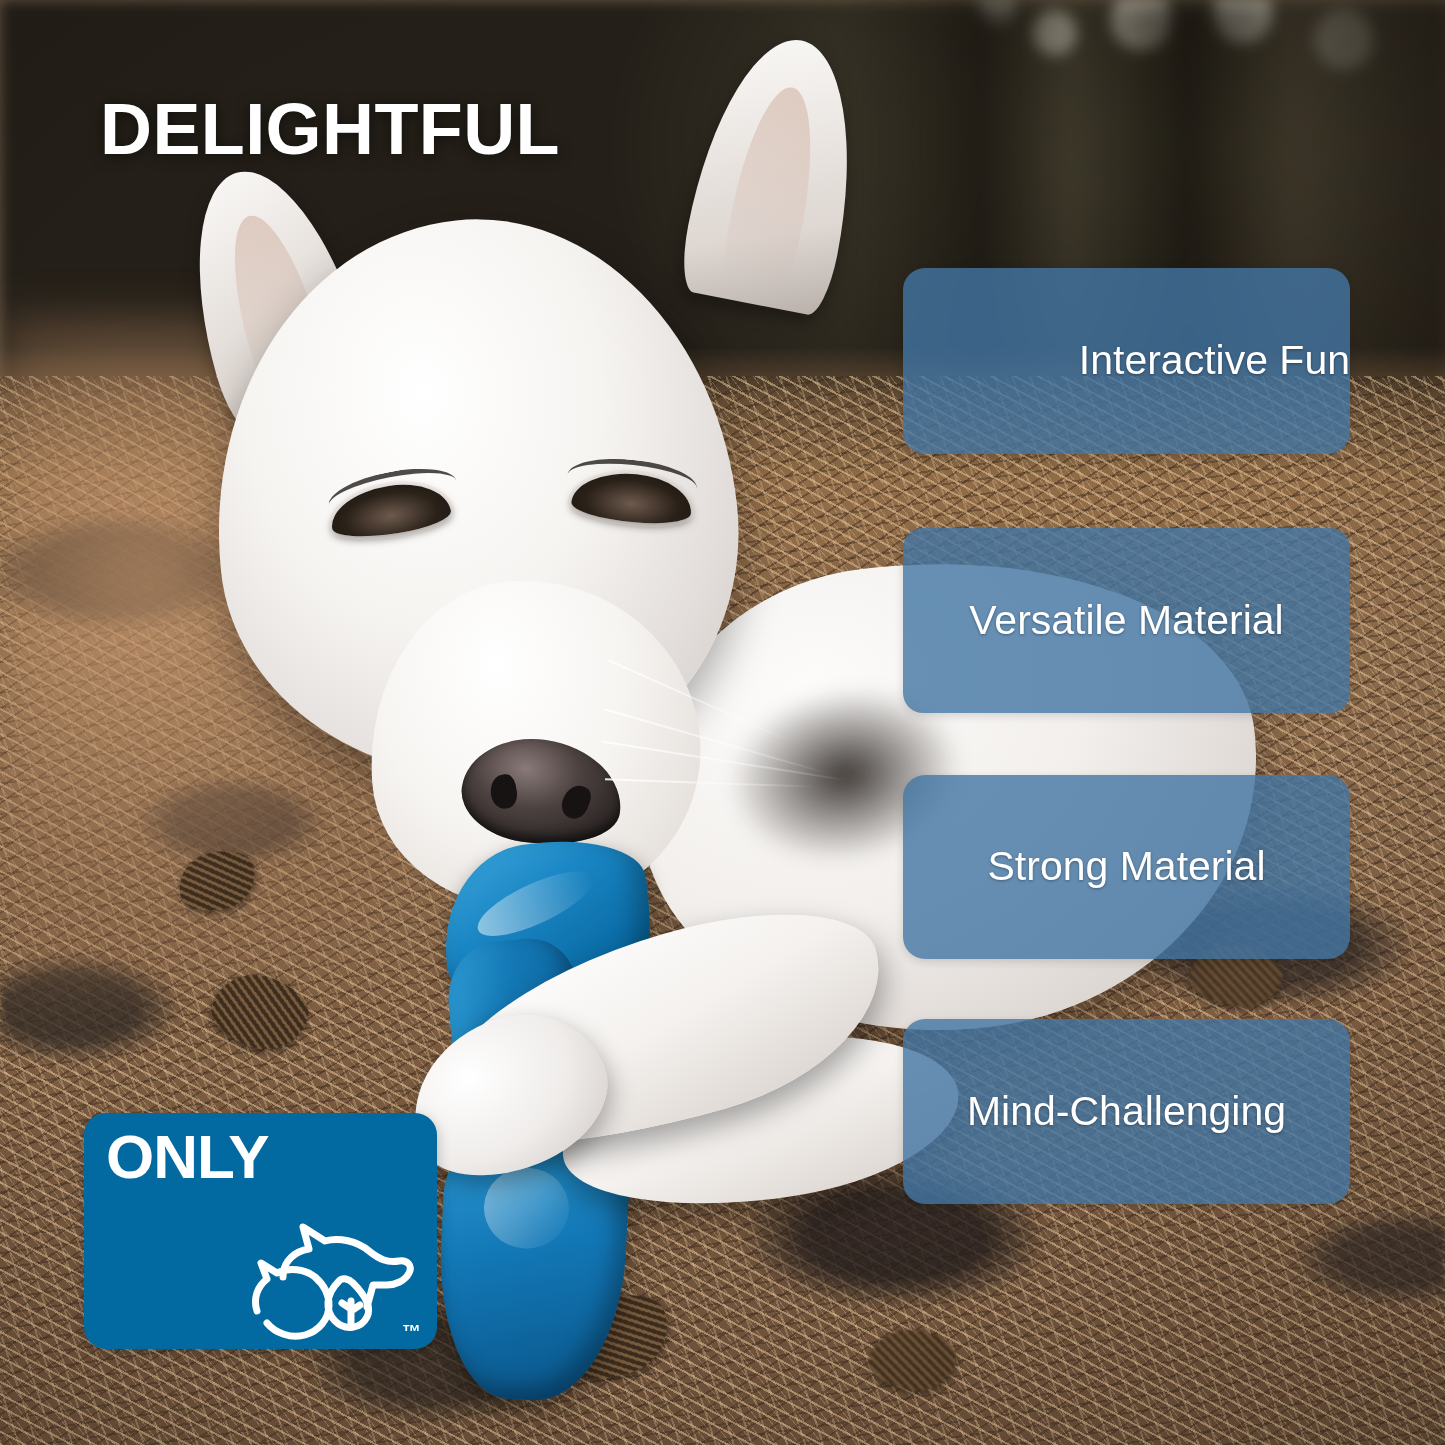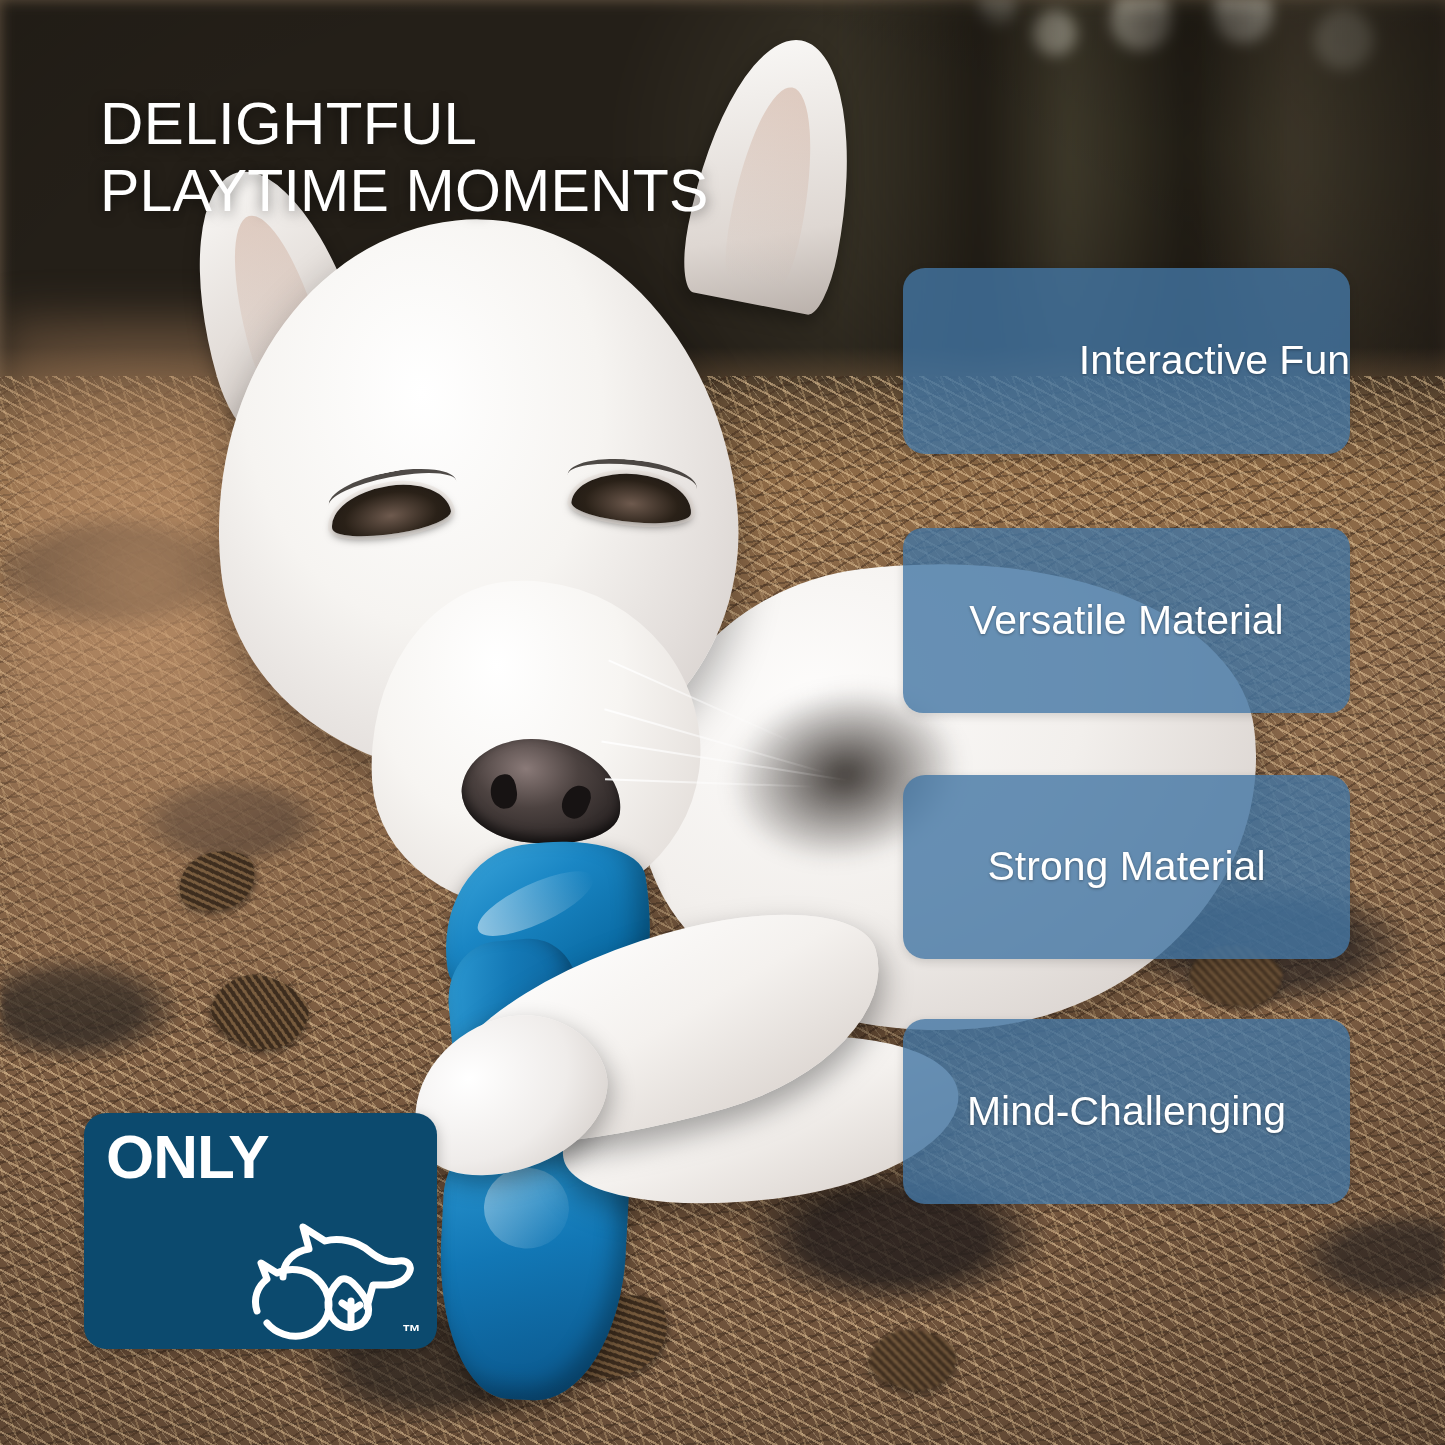--- a/index.html
+++ b/index.html
@@ -187,21 +187,21 @@
     box-shadow:0 10px 26px rgba(0,0,0,.42), inset -10px -12px 22px rgba(0,0,0,.3);
   }
   .toy-bot::after{content:"";position:absolute;left:22%;top:14%;width:46%;height:30%;
     background:linear-gradient(120deg,rgba(255,255,255,.42),rgba(255,255,255,0));border-radius:50%;}
   .vignette{position:absolute;inset:0;
     background:radial-gradient(ellipse 95% 90% at 42% 48%, rgba(0,0,0,0) 52%, rgba(0,0,0,.28) 100%);}
 
   
   .title-wrap{position:absolute;left:100px;top:96px;}
   .title-main{
-    color:#fff;font-size:60px;line-height:.94;font-weight:normal;letter-spacing:.4px;
+    color:#fff;font-size:72px;line-height:.94;font-weight:bold;letter-spacing:.4px;
     text-shadow:0 2px 14px rgba(0,0,0,.55);
   }
   .title-sub{
     color:#fff;font-size:59px;line-height:1.06;font-weight:normal;letter-spacing:.2px;
     margin-top:8px;text-shadow:0 2px 14px rgba(0,0,0,.55);
   }
 
   
   .badge{
     position:absolute;left:903px;width:447px;
@@ -215,21 +215,21 @@
     text-shadow:0 1px 3px rgba(0,0,0,.35);
   }
   #badge-0{top:268px;height:186px;justify-content:flex-end;}
   #badge-1{top:528px;height:185px;border-radius:20px;}
   #badge-2{top:775px;height:184px;}
   #badge-3{top:1019px;height:185px;}
 
   
   .logo{
     position:absolute;left:84px;top:1113px;width:353px;height:236px;
-    background:#0c4a6e;border-radius:22px;
+    background:#0369a1;border-radius:22px;
     box-shadow:0 4px 14px rgba(0,0,0,.25);
     overflow:hidden;
   }
   .logo-text{
     position:absolute;left:22px;top:14px;color:#fff;font-weight:bold;
     font-size:62px;line-height:.98;letter-spacing:-1px;
     text-transform:uppercase;
   }
   .logo-text .l2{letter-spacing:-2.5px;}
   .logo-reg{font-size:20px;vertical-align:super;letter-spacing:0;}
@@ -284,21 +284,20 @@
 
     <div class="d-leg rear"></div>
     <div class="d-leg front"></div>
     <div class="d-paw"></div>
 
     <div class="vignette"></div>
   </div>
 
   <div class="title-wrap">
     <div class="title-main">DELIGHTFUL</div>
-    <div class="title-sub">PLAYTIME MOMENTS</div>
   </div>
 
   <div class="badge" id="badge-0">
     <span>Interactive Fun</span>
   </div>
   <div class="badge" id="badge-1">
     <span>Versatile Material</span>
   </div>
   <div class="badge" id="badge-2">
     <span>Strong Material</span>

